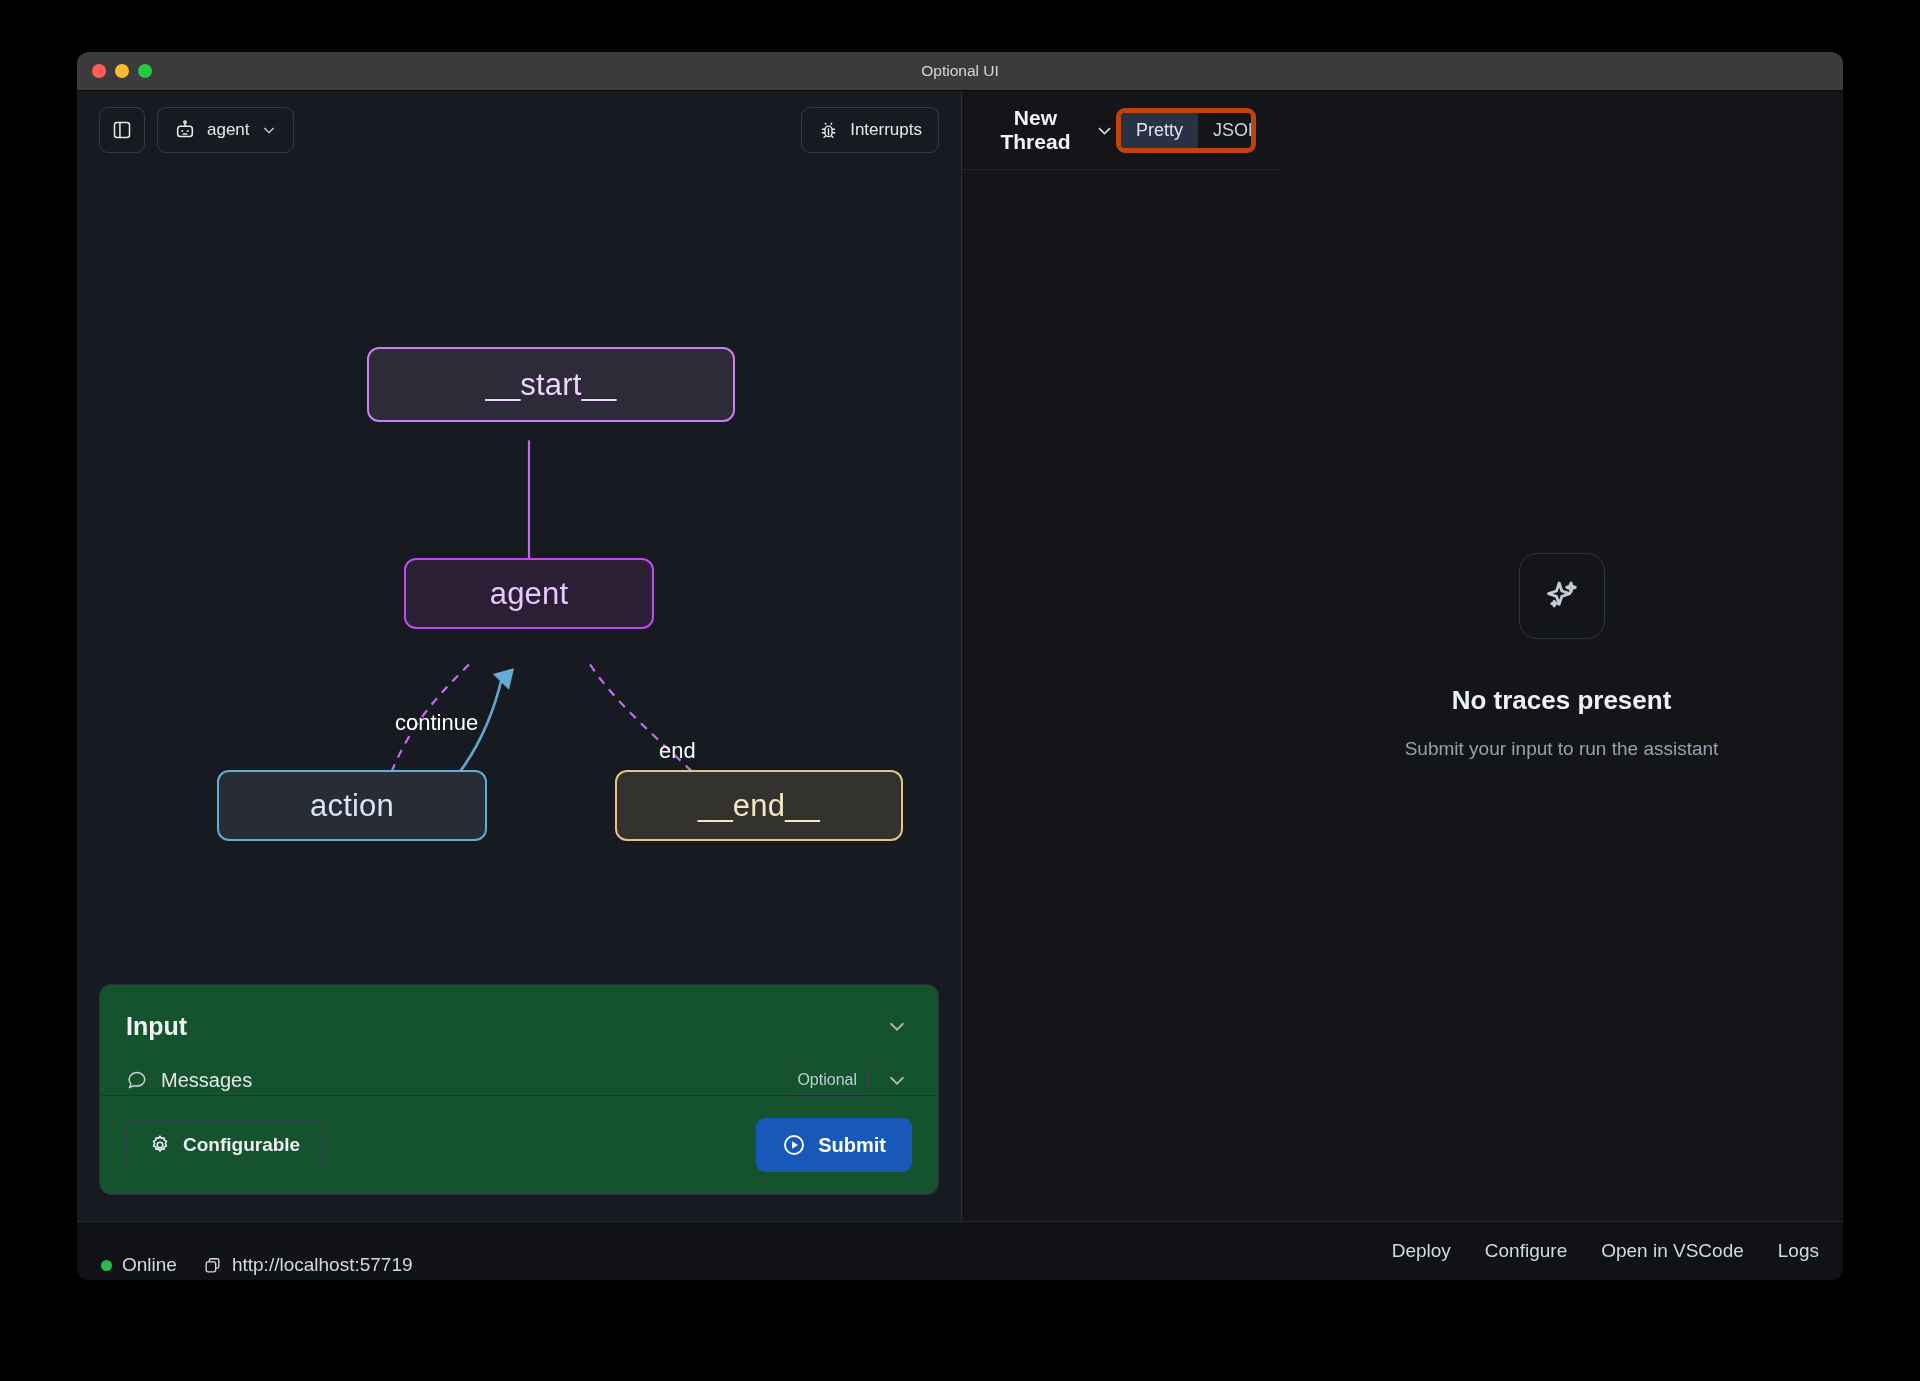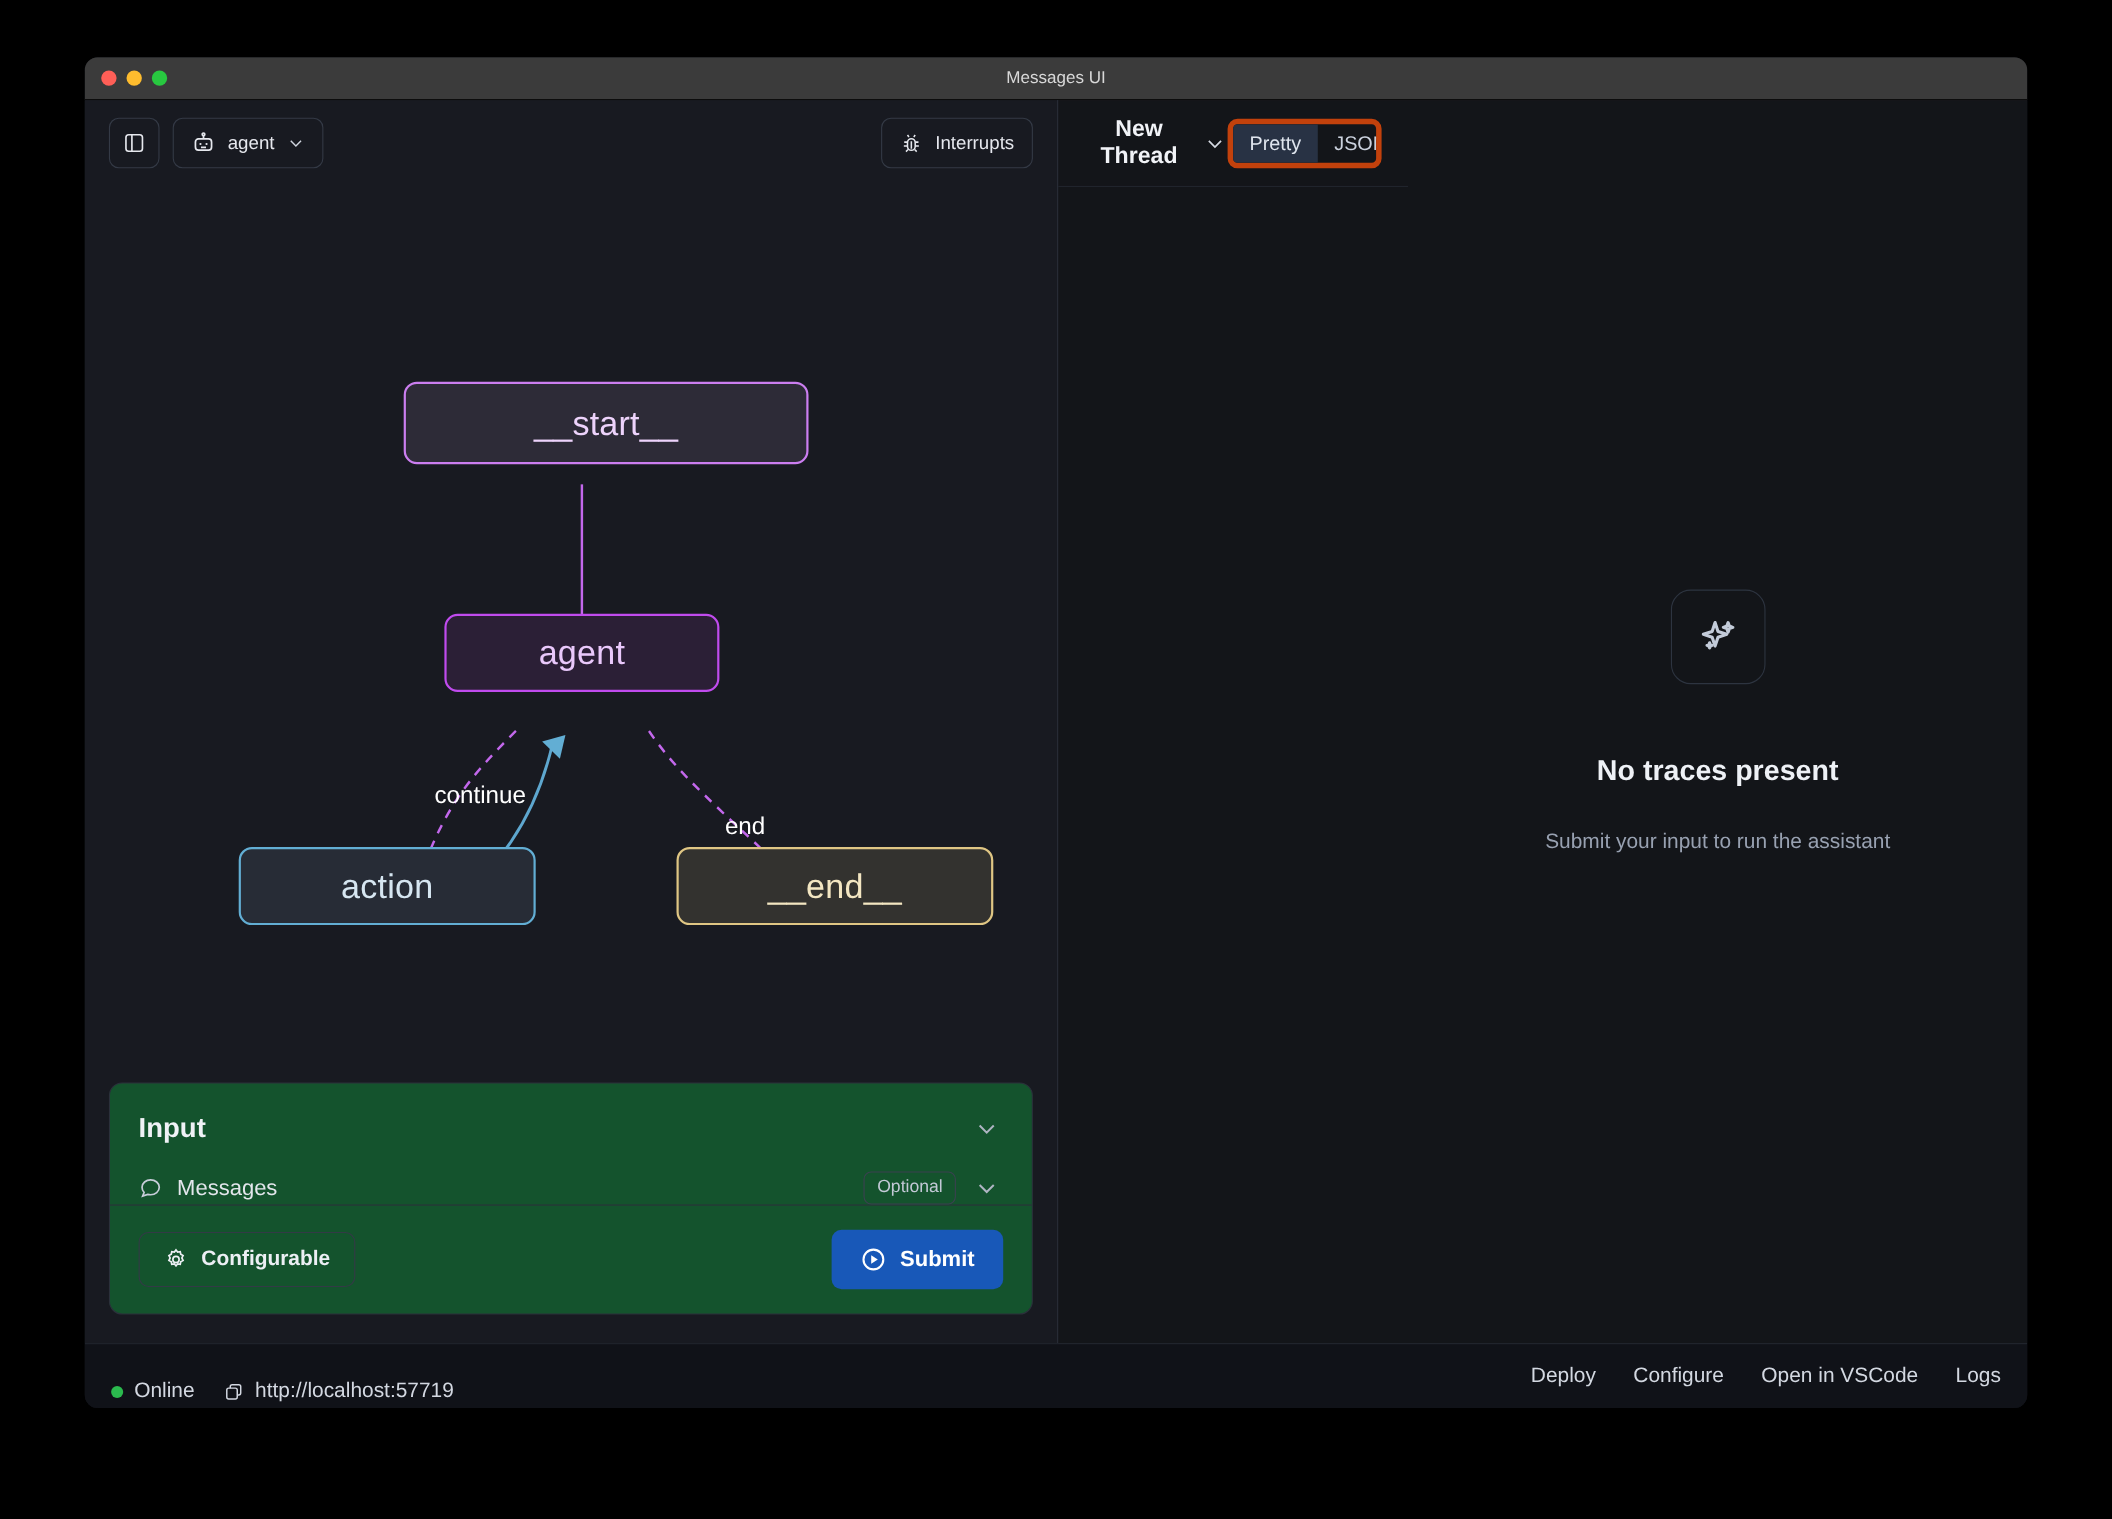--- a/index.html
+++ b/index.html
@@ -299,21 +299,21 @@
     cursor: pointer;
   }
   .seg.active { background: #283244; color: #dfe5ee; }
 
   #empty-state {
     flex: 1 1 auto;
     display: flex;
     flex-direction: column;
     align-items: center;
     justify-content: center;
-    gap: 17px;
+    gap: 0;
   }
   #sparkle-box {
     width: 84px; height: 84px;
     border: 1px solid #2d3440;
     border-radius: 18px;
     display: flex;
     align-items: center;
     justify-content: center;
     margin-bottom: 46px;
   }
@@ -369,21 +369,21 @@
 <body>
 
 <div id="app-window">
 
   <div id="titlebar">
     <div class="traffic-lights">
       <div class="light red"></div>
       <div class="light yellow"></div>
       <div class="light green"></div>
     </div>
-    <div id="window-title">Messages UI</div>
+    <div id="window-title">Optional UI</div>
   </div>
 
   <div id="body-split">
 
     <div id="left-pane">
 
       <div id="left-toolbar">
         <button class="tb-btn square">
           <span class="icon">
             <svg width="20" height="20" viewBox="0 0 24 24" fill="none" stroke="#e6e8ee" stroke-width="1.8">

